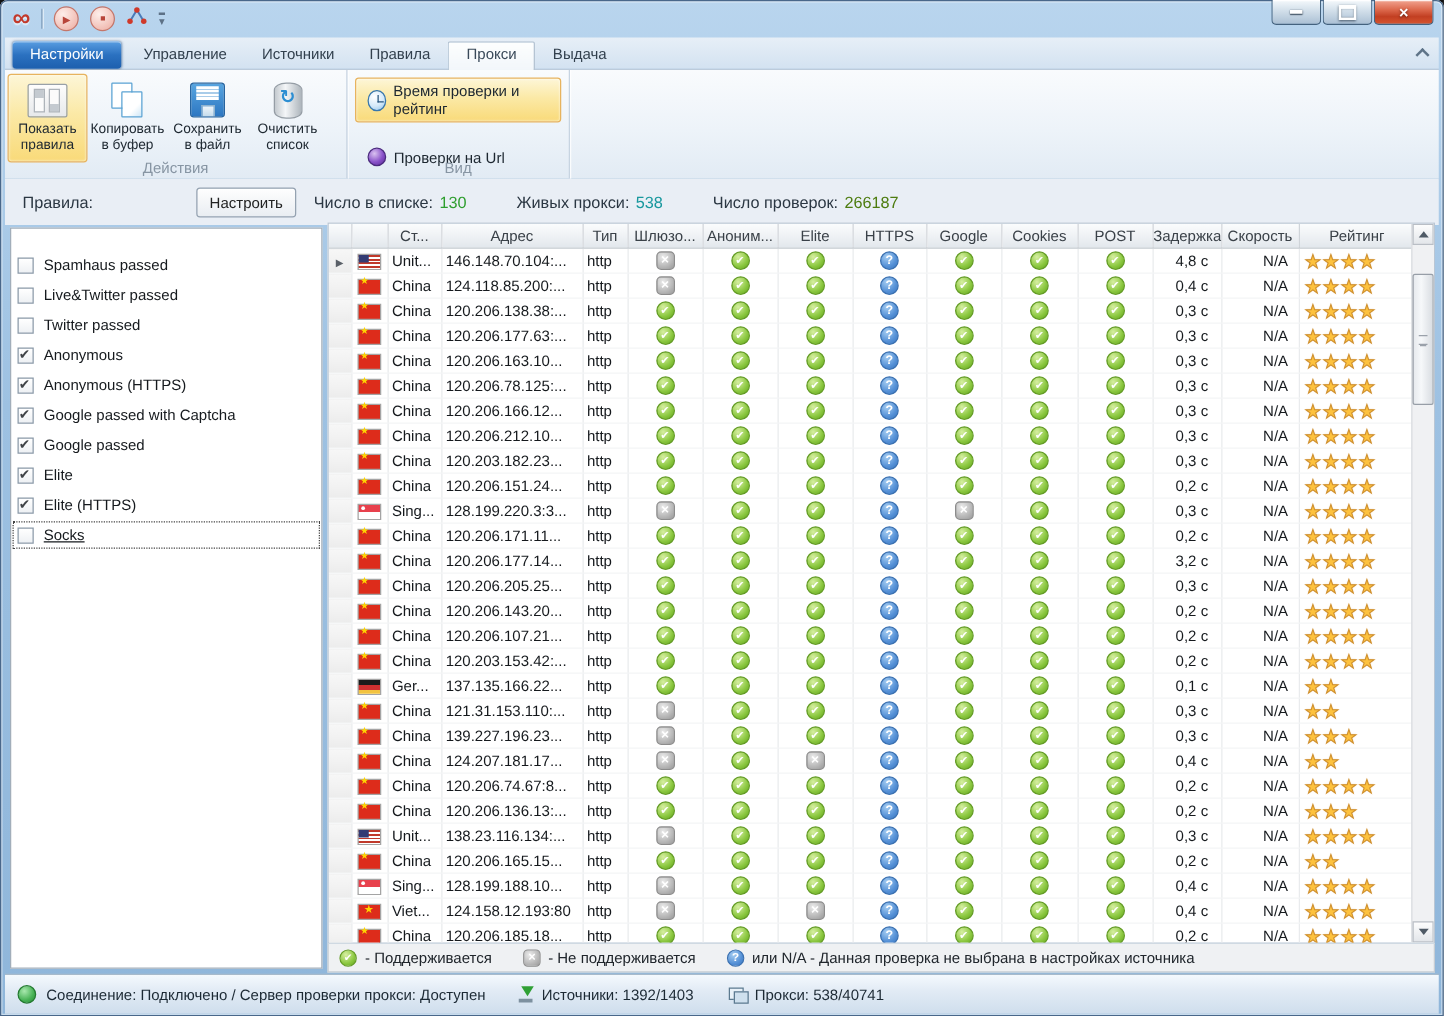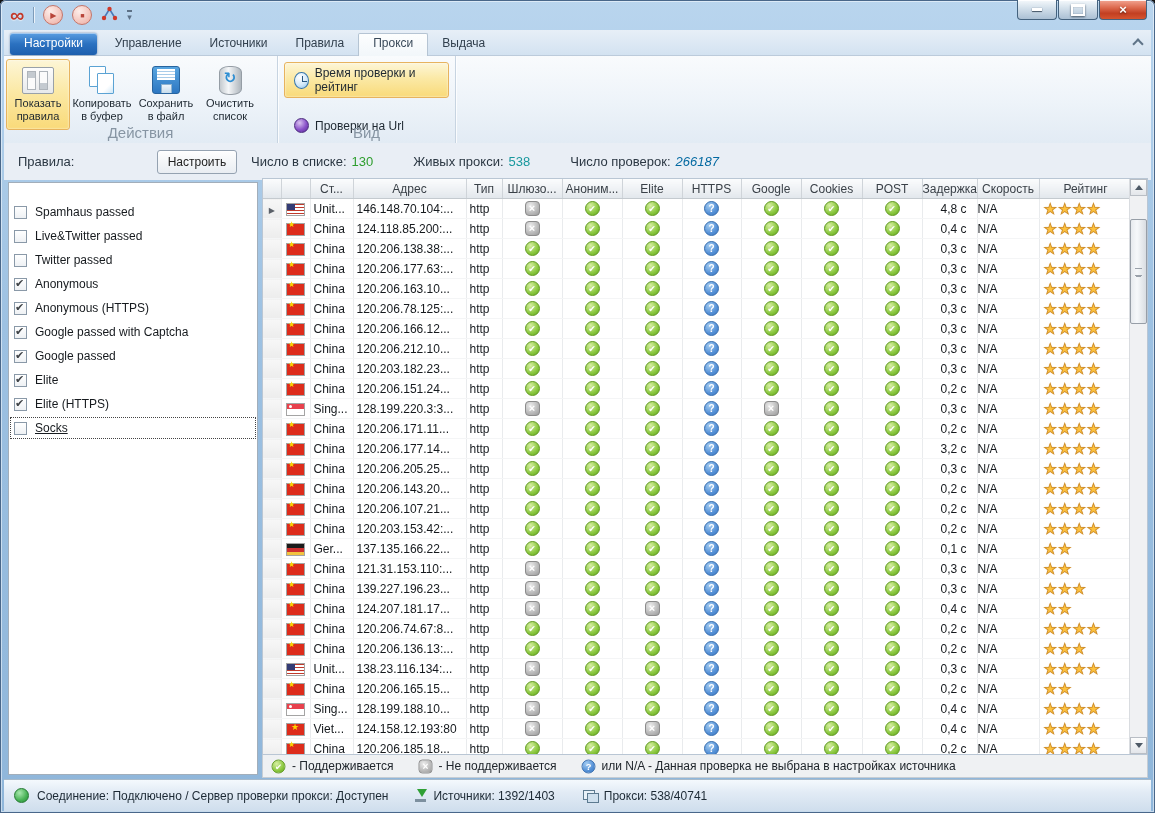--- a/index.html
+++ b/index.html
@@ -44,21 +44,21 @@
   .ribbon-collapse{position:absolute;right:10px;top:8px;width:8px;height:8px;}
   .ribbon-collapse::before{content:"";position:absolute;left:1px;top:2px;width:6px;height:6px;
     border-left:2px solid #5f7document4;border-left:2px solid #5f7488;border-top:2px solid #5f7488;transform:rotate(45deg);}
 
   
   .ribbon{position:absolute;left:4px;right:4px;top:56px;height:87px;
     background:linear-gradient(#f9fbfd,#edf3f9 55%,#e2ebf4);border-bottom:1px solid #a9bed4;}
   .rgroup{position:absolute;top:0;bottom:0;border-right:1px solid #c7d4e1;box-shadow:1px 0 0 rgba(255,255,255,.8);}
   .rgroup-actions{left:0;width:273px;}
   .rgroup-view{left:274px;width:177px;}
-  .rgroup-label{position:absolute;left:0;right:0;bottom:2px;text-align:center;font-size:15px;color:#8795a3;}
+  .rgroup-label{position:absolute;left:0;right:0;bottom:2px;text-align:center;font-size:12px;color:#8795a3;}
   .rbuttons{position:absolute;left:2px;top:3px;right:2px;bottom:16px;display:flex;}
   .rgroup-view .rbuttons{flex-direction:column;align-items:flex-start;justify-content:flex-start;gap:16px;padding:3px 4px;}
   .rbtn-big{width:62px;height:66px;display:flex;flex-direction:column;align-items:center;padding-top:3px;
     font-size:11px;line-height:13px;text-align:center;color:#1d2730;border:1px solid transparent;border-radius:3px;}
   .rbtn-big .ric{height:34px;display:flex;align-items:center;justify-content:center;}
   .rbtn-small{display:flex;align-items:center;gap:6px;font-size:12px;color:#1d2730;
     padding:3px 9px;border:1px solid transparent;border-radius:3px;}
   .rbtn.hl{border-color:#e7b35e;background:linear-gradient(#fdf6d7,#fbe9a6 45%,#f9da79);
     box-shadow:inset 0 0 2px rgba(255,255,255,.9);}
 
@@ -116,21 +116,21 @@
   .grid tr.hrow td{background:linear-gradient(#fbfcfd,#eef1f4 55%,#e2e7ec);
     border-right:1px solid #cfd4d9;border-bottom:1px solid #c4cacf;color:#3a4148;text-align:center;height:19px;}
   .grid tr.drow td{border-right:1px solid #e9ebed;border-bottom:1px solid #f4f5f6;}
   .grid td.c-ind{background:linear-gradient(#f7f7f7,#ececec);border-right:1px solid #cfd4d9;
     border-bottom:1px solid #dcdcdc;text-align:center;}
   .cur{color:#5a6068;font-size:8px;}
   .c-flag{text-align:center;}
   .c-txt{padding-left:3px !important;}
   .c-chk{text-align:center;}
   .c-delay{text-align:right;padding-right:10px !important;}
-  .c-speed{padding-right:8px !important;}
+  .c-speed{text-align:right;padding-right:8px !important;}
   .c-rating{padding-left:4px !important;}
   .stars{color:#fdc23e;font-size:15px;letter-spacing:1px;-webkit-text-stroke:0.8px #cf8f2e;
     text-shadow:0 0 1px #b87d20;}
 
   
   .flag{display:inline-block;width:17px;height:11px;position:relative;vertical-align:middle;
     box-shadow:0 0 0 1px rgba(90,90,90,.55);}
   .flag-cn,.flag-vn{background:#dd2c1b;}
   .flag-cn::before{content:"★";position:absolute;left:1px;top:-4px;font-size:8px;color:#ffd400;}
   .flag-vn::before{content:"★";position:absolute;left:4px;top:-2px;font-size:9px;color:#ffd400;}
@@ -277,21 +277,21 @@
       <div class="rgroup-label">Вид</div>
     </div>
   </div>
 
   <div class="statsrow">
     <span class="rules-label">Правила:</span>
     <div class="btn-configure">Настроить</div>
     <div class="stats">
         <span class="stat"><span>Число в списке:</span><b style="color: rgb(46, 158, 46);">130</b></span>
         <span class="stat"><span>Живых прокси:</span><b style="color: rgb(24, 152, 158);">538</b></span>
-        <span class="stat"><span>Число проверок:</span><b style="color: #0369a1; font-style: italic;">266187</b></span>
+        <span class="stat"><span>Число проверок:</span><b style="color: #4d7c0f;">266187</b></span>
       </div>
   </div>
 
   <div class="rules-panel">
       <div class="rule-item">
         <span class="cb"></span>
         <span>Spamhaus passed</span>
       </div>
       <div class="rule-item">
         <span class="cb"></span>

